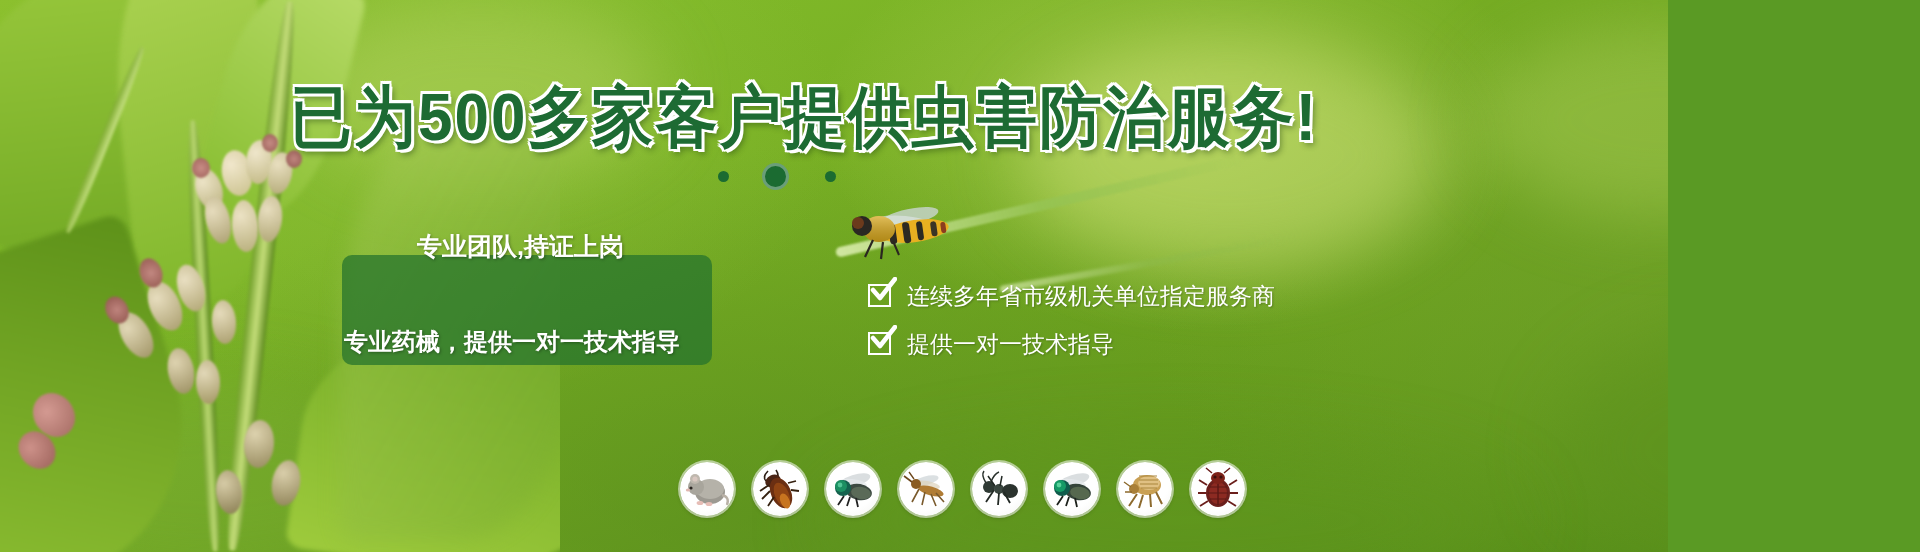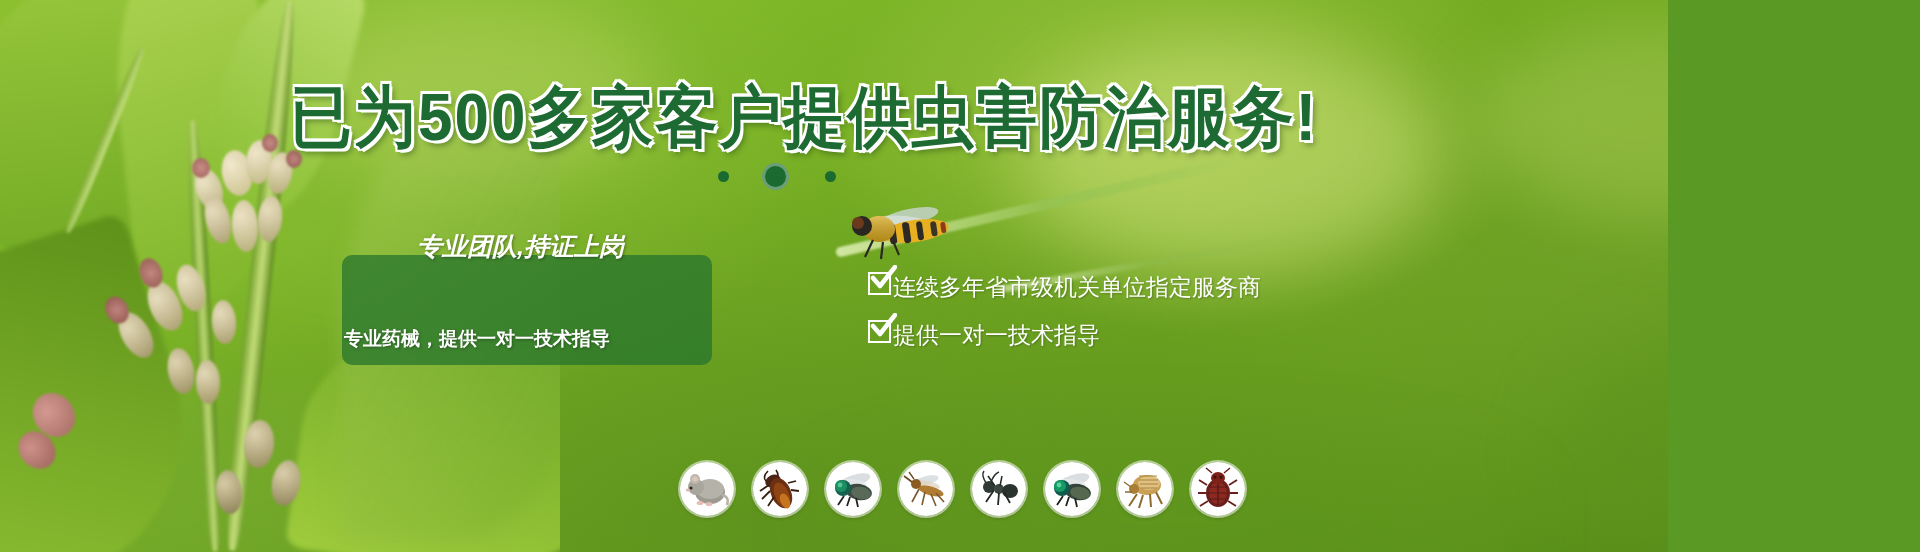--- a/index.html
+++ b/index.html
@@ -78,30 +78,30 @@
     background:rgba(34,113,45,.72);
     border-radius:10px;
   }
   .panel-lines {
     position:absolute; left:342px; top:255px; width:400px; height:160px;
     color:#ffffff; font-weight:bold; white-space:nowrap;
   }
   .pl {
     position:absolute; text-shadow:1px 1px 3px rgba(0,0,0,.35);
   }
-  .pl1 { left:75px;  top:-25px; font-size:25px;font-style:italic; }
+  .pl1 { left:75px;  top:-25px; font-size:25px; }
   .pl2 { left:14px;  top:23px;  font-size:25px; }
-  .pl3 { left:2px;   top:71px;  font-size:19px; }
+  .pl3 { left:2px;   top:71px;  font-size:24px; }
 
   
   .checklist {
     position:absolute; left:868px; top:272px; width:640px;
   }
   .check-row {
-    display:flex; align-items:flex-start; height:48px;
+    display:flex; align-items:center; gap:14px; height:48px;
   }
   .check-box {
     width:25px; height:25px; position:relative; flex:0 0 auto;
   }
   .check-box .sq {
     position:absolute; left:0; top:0; width:23px; height:23px;
     border:2px solid #ffffff;
   }
   .check-box .tick {
     position:absolute; left:2px; top:-7px; width:27px; height:27px;

